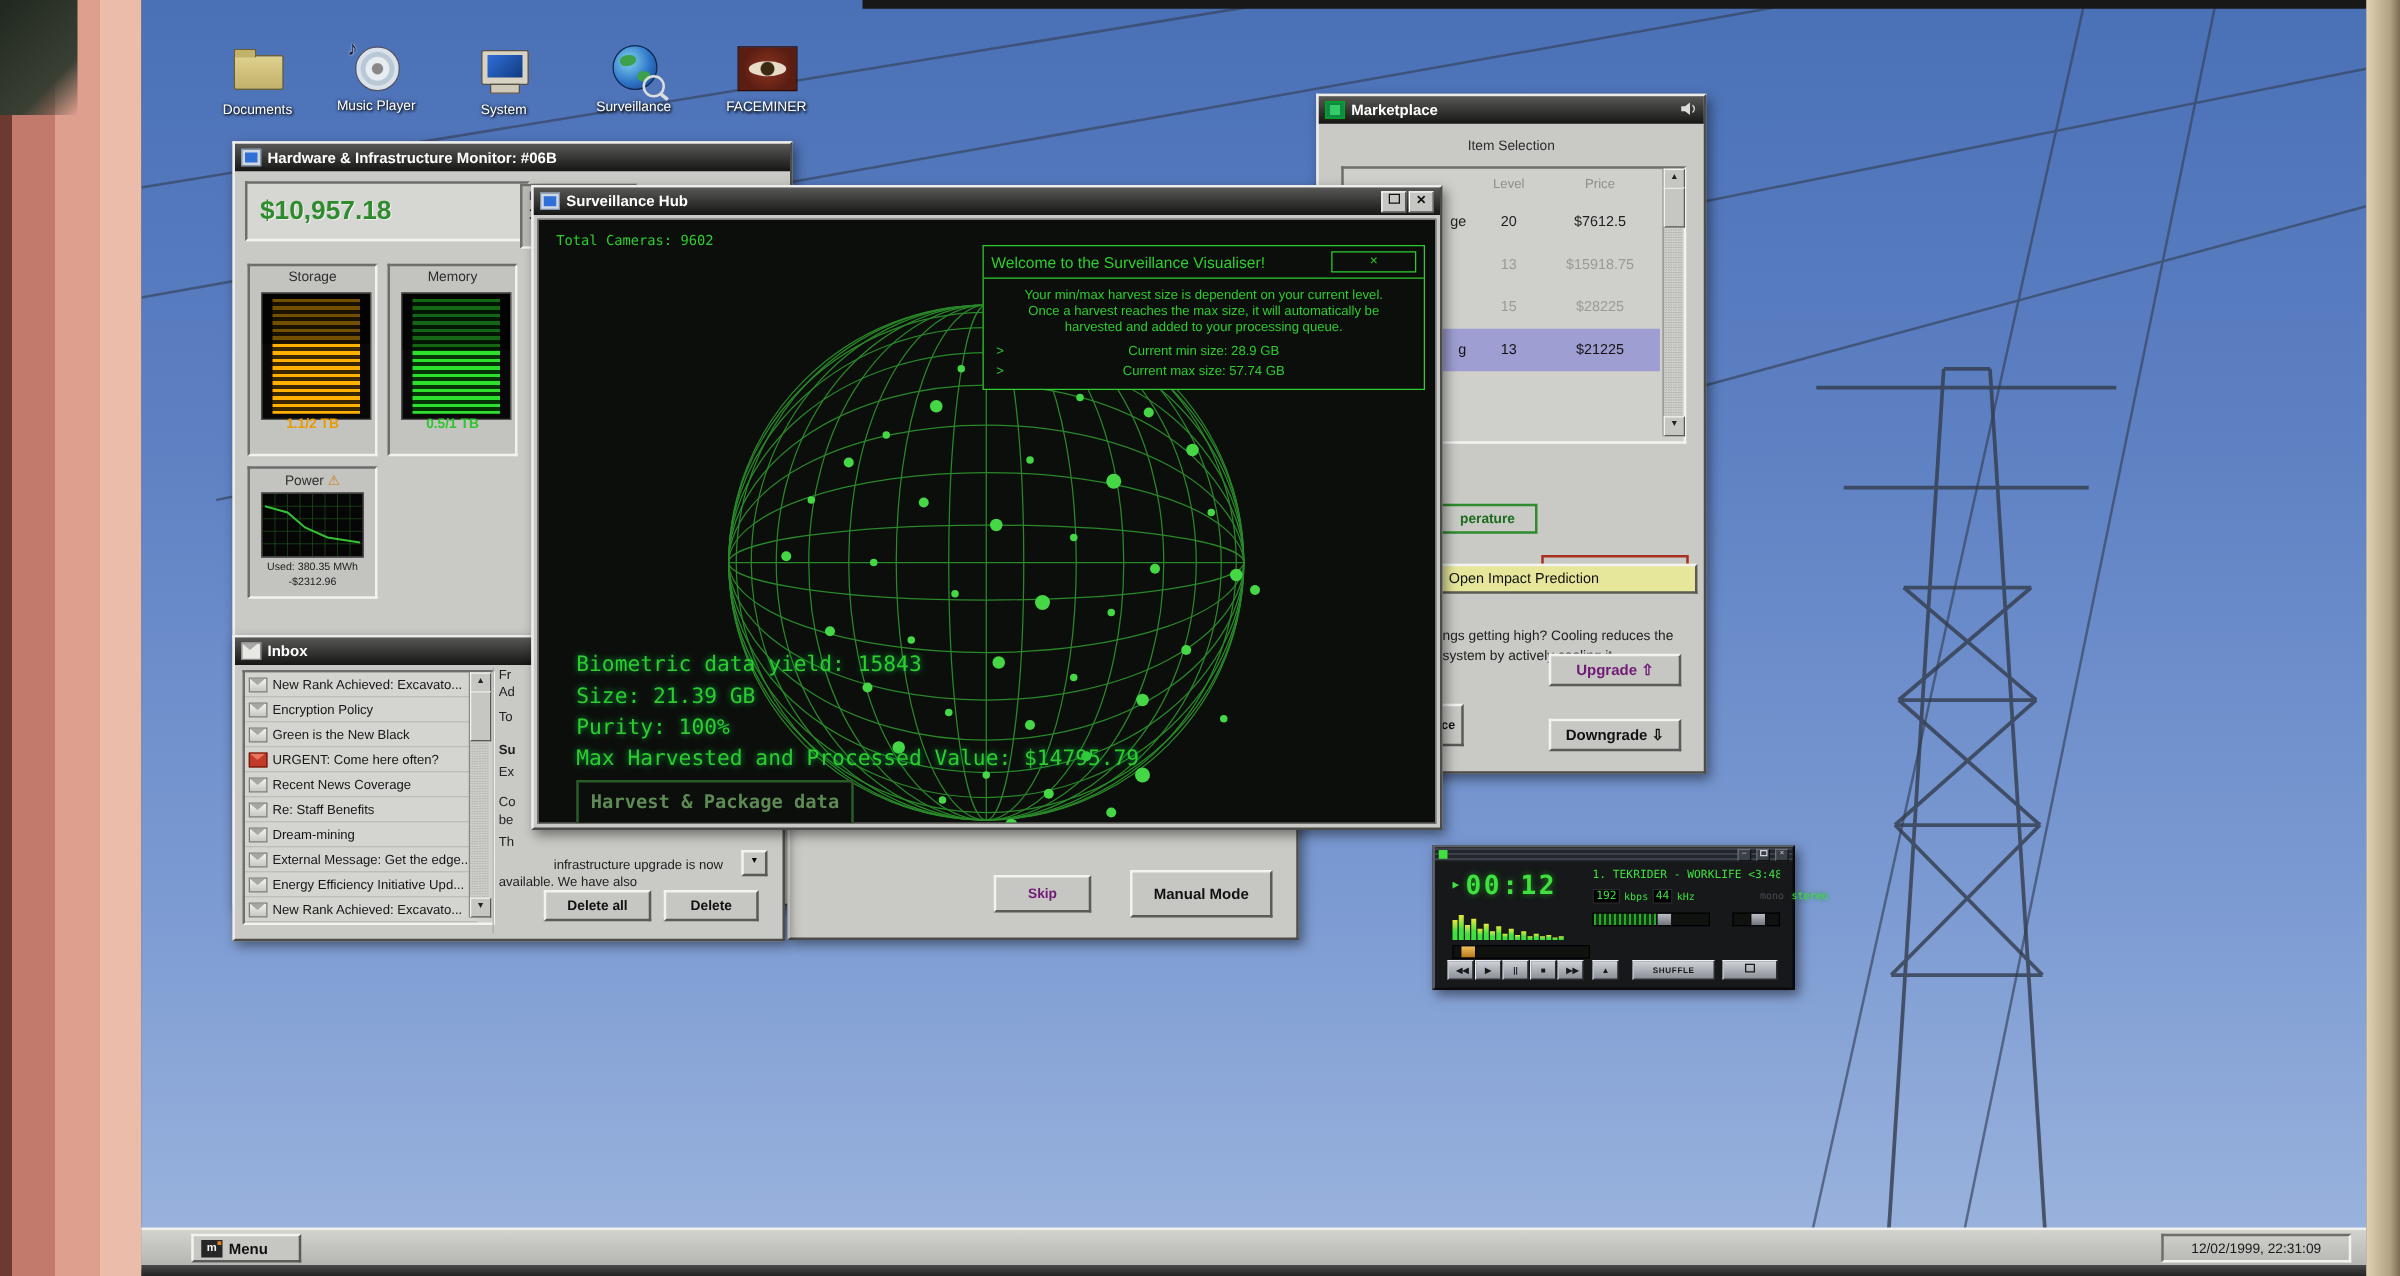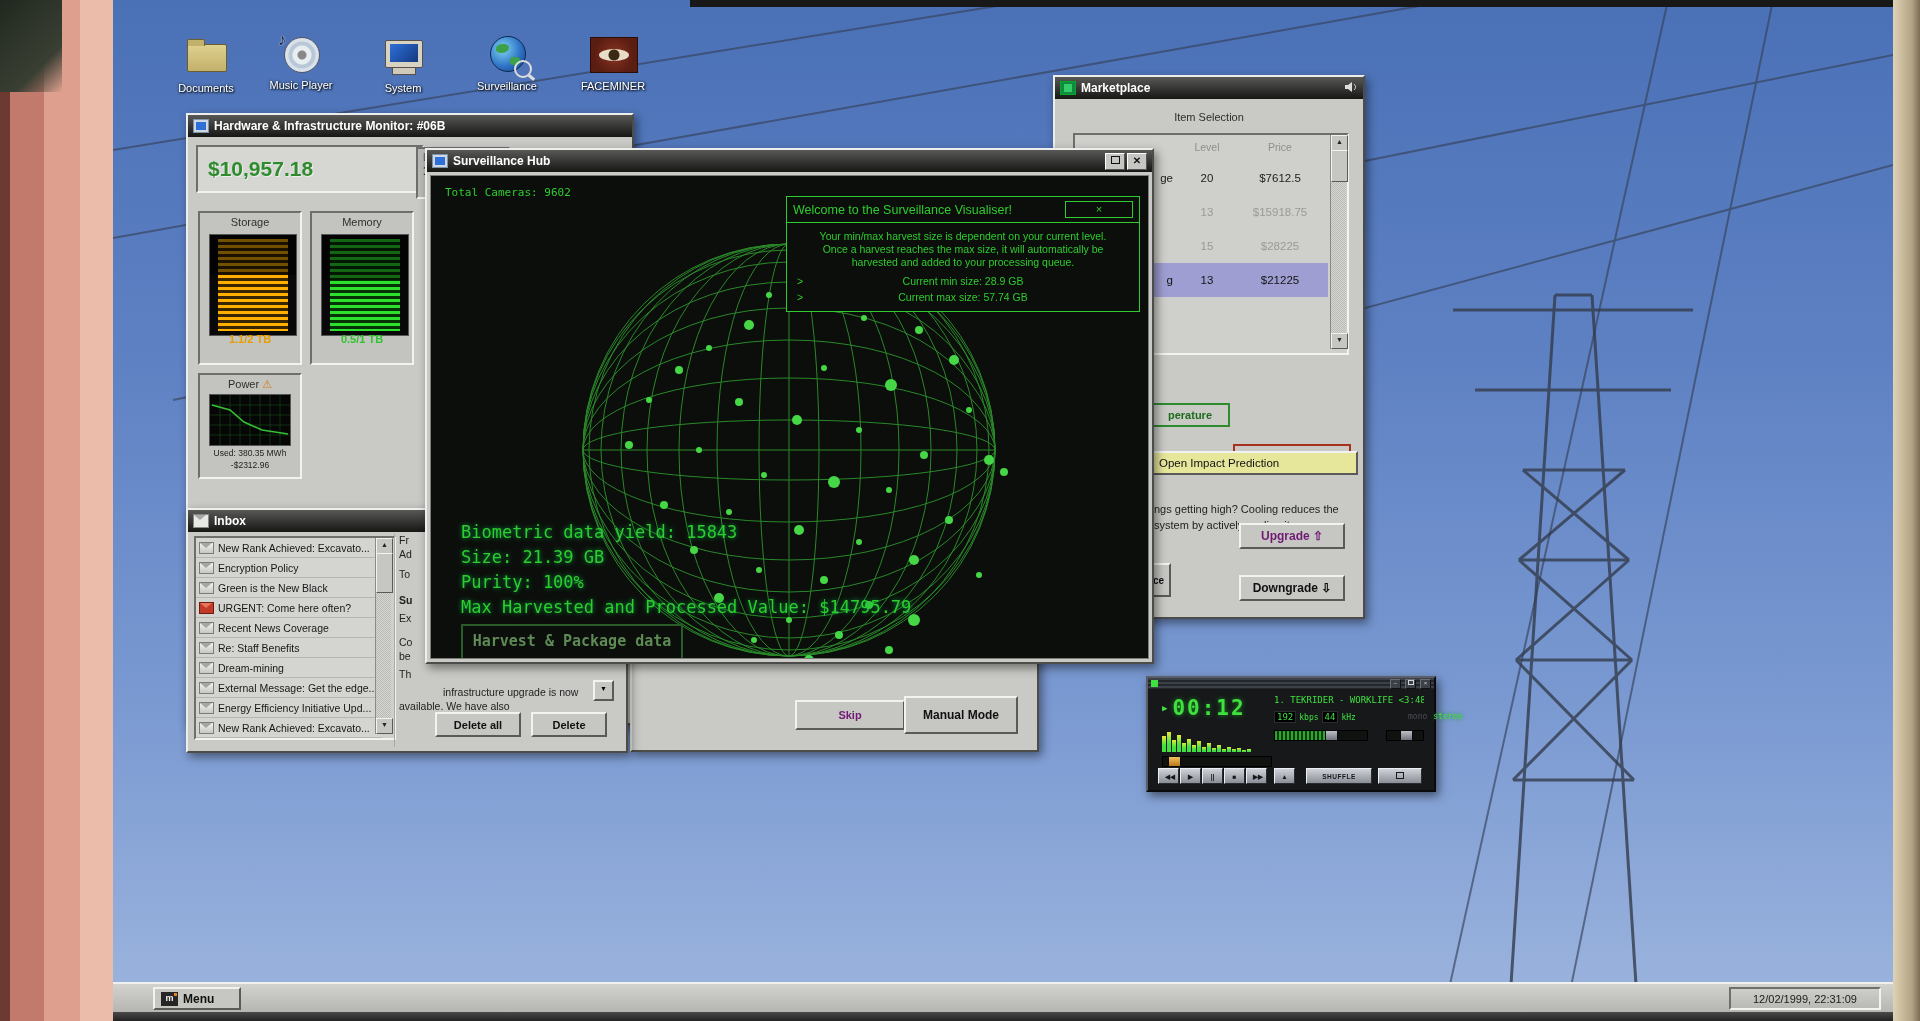--- a/index.html
+++ b/index.html
@@ -228,21 +228,21 @@
           <path d="M10 0V50M20 0V50M30 0V50M40 0V50M50 0V50M60 0V50M70 0V50M0 10H80M0 20H80M0 30H80M0 40H80"></path>
         </g>
       <polyline points="2,10 20,15 34,27 52,35 78,39" fill="none" stroke="#35c035" stroke-width="1.6"></polyline>
     </svg>
     <div class="gsub" style="top:73px;">Used: 380.35 MWh</div>
     <div class="gsub" style="top:85px;">-$2312.96</div>
   </div>
 </div>
 
 <div class="win" style="left:630px;top:598px;width:405px;height:150px;z-index:15;">
-  <button class="btn95 disabled abs" style="left:163px;top:100px;width:110px;height:30px;">Skip</button>
+  <button class="btn95 disabled abs" style="left:163px;top:100px;width:78px;height:30px;">Skip</button>
   <button class="btn95 abs" style="left:272px;top:96px;width:114px;height:38px;font-size:12px;">Manual Mode</button>
 </div>
 
 <div class="win" style="left:186px;top:508px;width:438px;height:241px;z-index:20;">
   <div class="tbar">
     <div class="ticon ti-env"></div>
     <span>Inbox</span>
   </div>
   <div class="mail-list sunk" id="inbox-list">
       <div class="mail-row">

